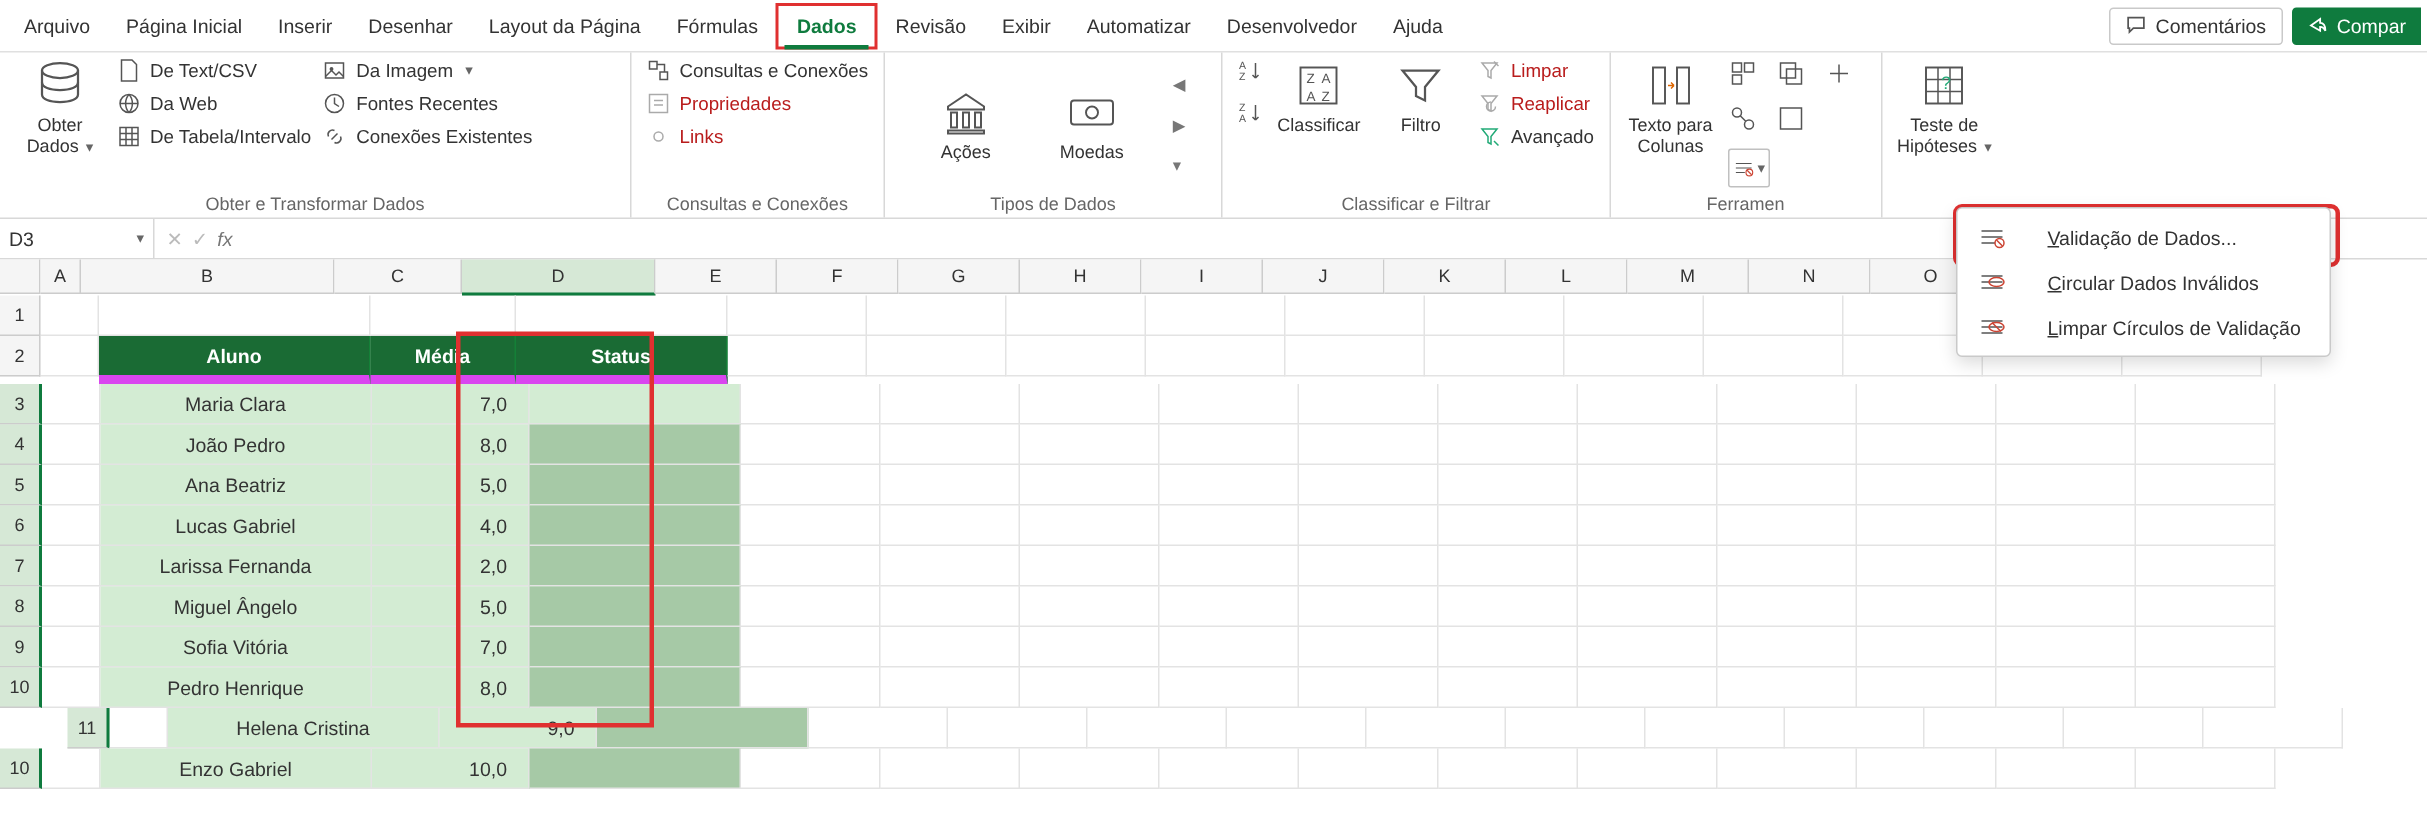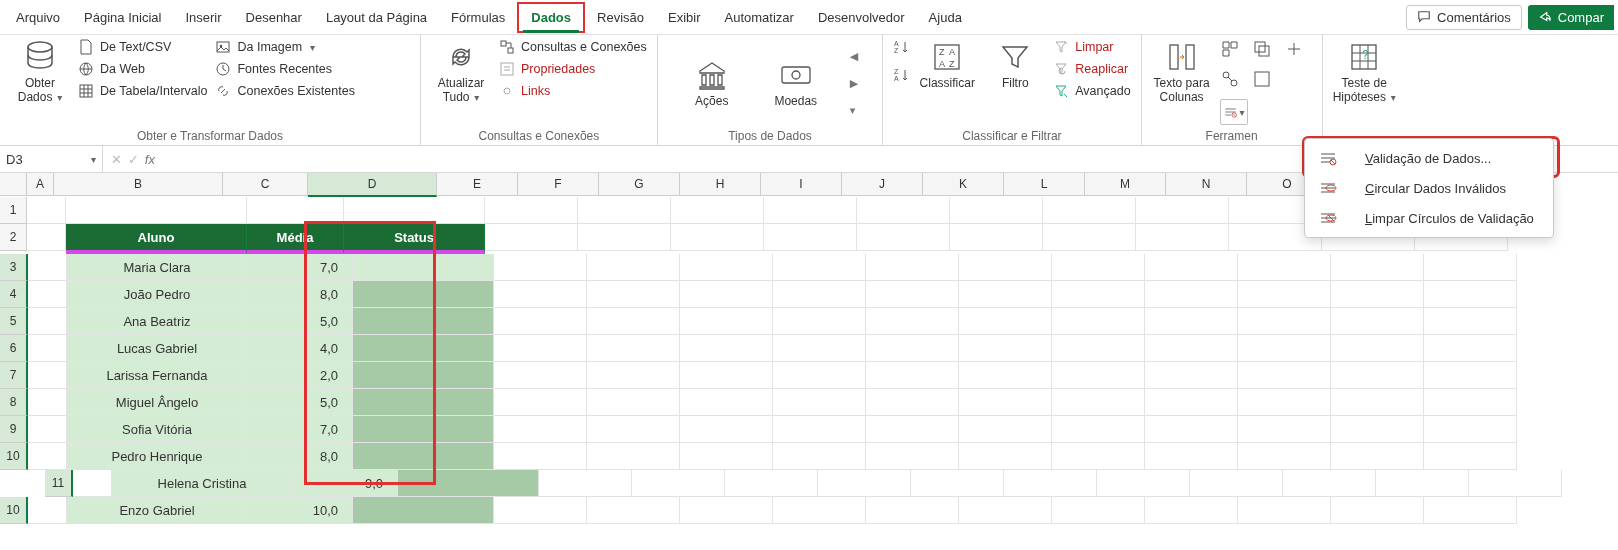--- a/index.html
+++ b/index.html
@@ -32,21 +32,21 @@
   .fx-controls{display:flex;align-items:center;gap:6px;padding:0 8px;color:#777;}
   .fx-input{flex:1;height:100%;padding:0 6px;}
   .grid-corner{width:26px;height:22px;border-right:1px solid #ccc;border-bottom:1px solid #ccc;background:#f5f5f5;}
   .col-headers{display:flex;}
   .col-h{height:22px;border-right:1px solid #ccc;border-bottom:1px solid #ccc;background:#f5f5f5;display:flex;align-items:center;justify-content:center;font-size:12px;}
   .col-h.sel{background:#d6e8d6;border-bottom:2px solid #0f7b3e;}
   .row{display:flex;}
   .row-h{width:26px;border-right:1px solid #ccc;border-bottom:1px solid #ccc;background:#f5f5f5;display:flex;align-items:center;justify-content:center;font-size:12px;}
   .row-h.sel{background:#d6e8d6;border-right:2px solid #0f7b3e;}
   .cell{border-right:1px solid #e3e3e3;border-bottom:1px solid #e3e3e3;height:26px;display:flex;align-items:center;padding:0 6px;font-size:13px;}
-  .hdr-dark{background:#1a6b34;color:#fff;font-weight:600;justify-content:center;border-right:1px solid #148037;border-bottom:4px solid #d946ef;}
+  .hdr-dark{background:#1a6b34;color:#fff;font-weight:600;justify-content:center;border-right:1px solid #148037;border-bottom:6px solid #d946ef;}
   .data-green{background:#d3ecd3;}
   .center{justify-content:center;}
   .right{justify-content:flex-end;padding-right:14px;}
   .sel-range{background:#a6c9a6;}
   .active-cell{background:#d3ecd3;}
   .red-frame{border:3px solid #e03030;box-sizing:border-box;}
   
   .dropdown{position:absolute;background:#fff;border:1px solid #c9c9c9;border-radius:4px;box-shadow:0 4px 12px rgba(0,0,0,.15);padding:4px 0;z-index:100;}
   .dd-outer-frame{position:absolute;border:3px solid #e03030;border-radius:6px;z-index:99;}
   .dd-item{display:flex;align-items:center;gap:28px;padding:6px 18px 6px 14px;white-space:nowrap;font-size:13px;}
@@ -164,28 +164,20 @@
             </span>
             <span>Conexões Existentes</span>
           </div>
       </div>
     </div>
     <div class="group-label">Obter e Transformar Dados</div>
   </div>
 
   <div class="group">
     <div class="group-body">
-      <div class="vbtn">
-        <span class="icon-lg">
-            <svg viewBox="0 0 36 36" width="36" height="36">
-              <path d="M10 18a8 8 0 0114-5l2-2v7h-7l3-3a5 5 0 00-9 3m13 0a8 8 0 01-14 5l-2 2v-7h7l-3 3a5 5 0 009-3" fill="none" stroke="#555" stroke-width="1.5"></path>
-            </svg>
-          </span>
-        <span class="vbtn-label"><span>Atualizar<br>Tudo</span><span class="chev"> ▾</span></span>
-      </div>
       <div class="hlist">
         <div class="hbtn">
             <span class="icon-sm">
               <svg viewBox="0 0 16 16" width="16" height="16">
                 <rect x="2" y="2" width="5" height="5" fill="none" stroke="#555"></rect>
                 <rect x="9" y="9" width="5" height="5" fill="none" stroke="#555"></rect>
                 <path d="M7 4h5v5" fill="none" stroke="#555"></path>
               </svg>
             </span>
             <span>Consultas e Conexões</span>

